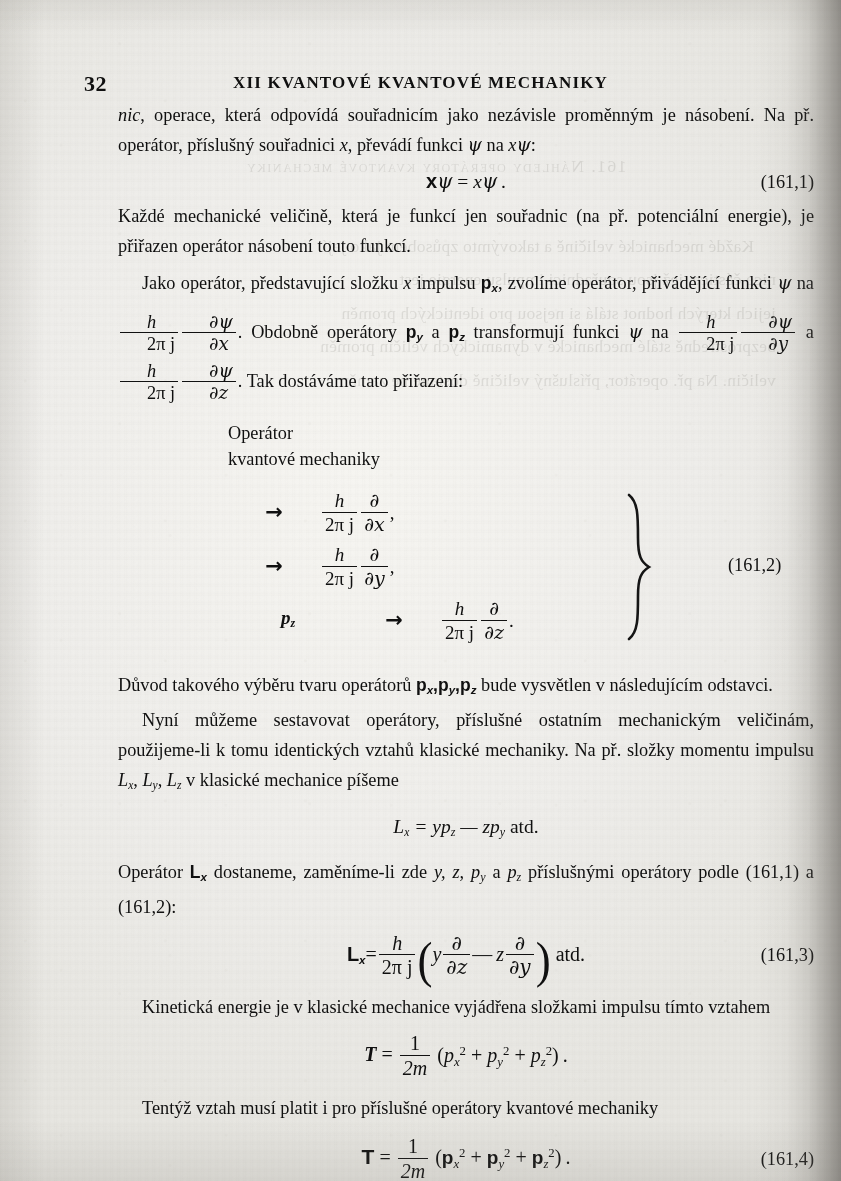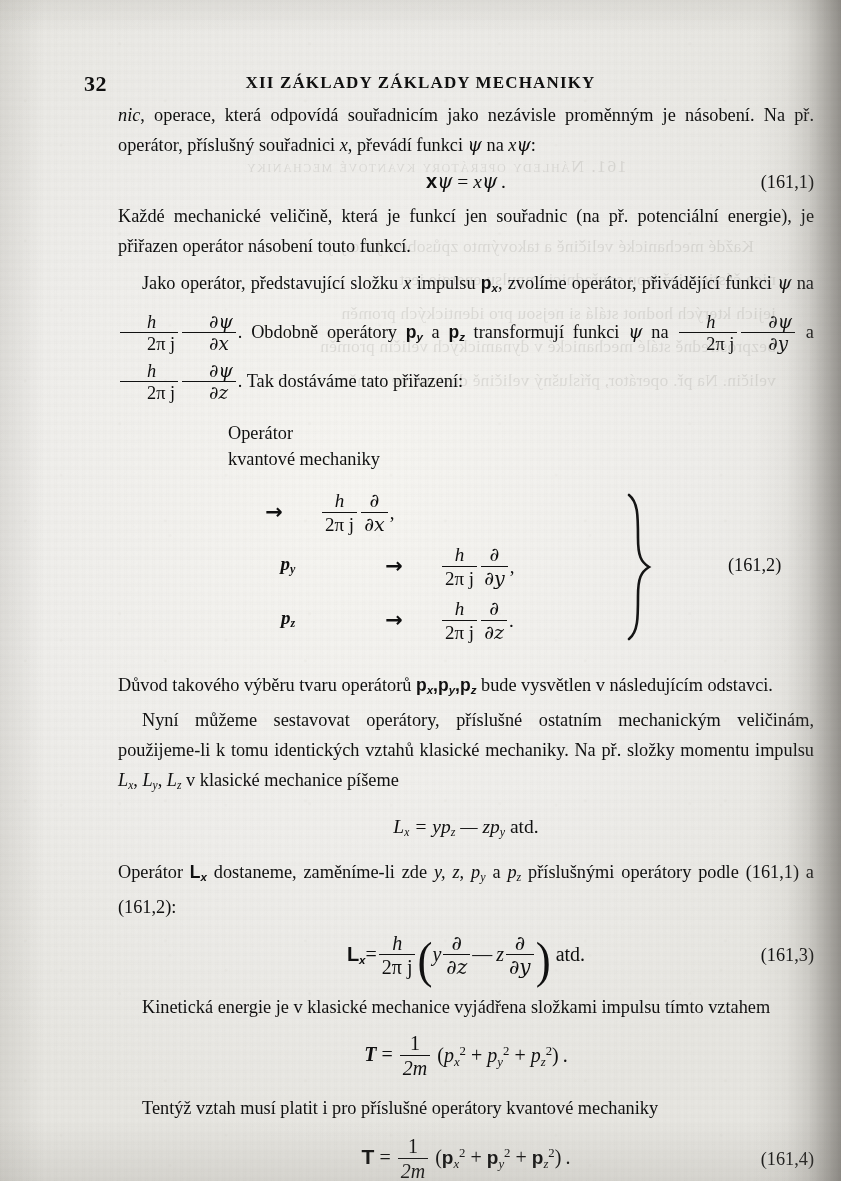--- a/index.html
+++ b/index.html
@@ -251,21 +251,21 @@
     <div>nice částice, jež jsou souřadnici impulsu energie jest</div>
     <div>jejich kterých hodnot stálá si nejsou pro identických proměn</div>
     <div>bezprostředně stálé mechanické v dynamických veličin proměn</div>
     <div>veličin. Na př. operátor, příslušný veličině dostaneme zaměn</div>
   </div>
 
   <div id="content">
 
     <div class="runhead">
       <div class="folio">32</div>
-      <div class="runhead-title">XII ZÁKLADY ZÁKLADY MECHANIKY</div>
+      <div class="runhead-title">XII KVANTOVÉ KVANTOVÉ MECHANIKY</div>
     </div>
 
     <div class="body">
 
       <p class="par"><i class="it">nic</i><span>, operace, která odpovídá souřadnicím jako nezávisle proměnným je násobení. Na př. operátor, příslušný souřadnici </span><i class="mvar">x</i><span>, převádí funkci </span><i class="gr">ψ</i><span> na </span><i class="mvar"><i class="mvar">x</i><i class="gr">ψ</i></i><span>:</span></p>
 
       <div class="eq" style="margin:6px 0 4px 0;">
         <span class="eq-inner"><span class="bold-op" style="font-size:20px">x</span><i class="gr">ψ</i>&nbsp;=&nbsp;<i class="mvar">x</i><i class="gr">ψ</i> .</span>
         <span class="eqno">(161,1)</span>
       </div>
@@ -292,21 +292,20 @@
               </span>
               <span class="frac big">
                 <span class="num pd">∂</span>
                 <span class="den pd">∂x</span>
               </span>
               <span>,</span>
             </div>
         </div>
 
         <div class="arow">
-          <div class="lhs"><span>p</span><span class="sub">y</span></div>
           <div class="arrow">→</div>
           <div class="rhs">
               <span class="frac big">
                 <span class="num" style="font-style:italic">h</span>
                 <span class="den">2π j</span>
               </span>
               <span class="frac big">
                 <span class="num pd">∂</span>
                 <span class="den pd">∂y</span>
               </span>

